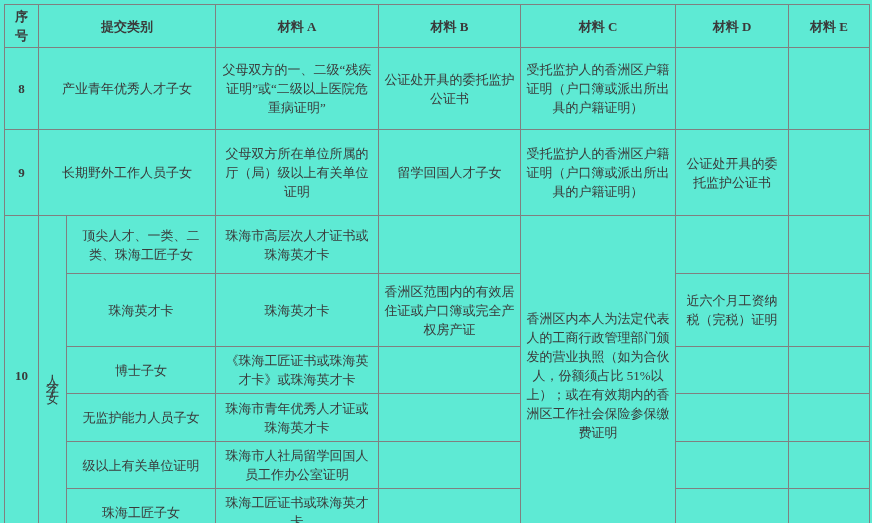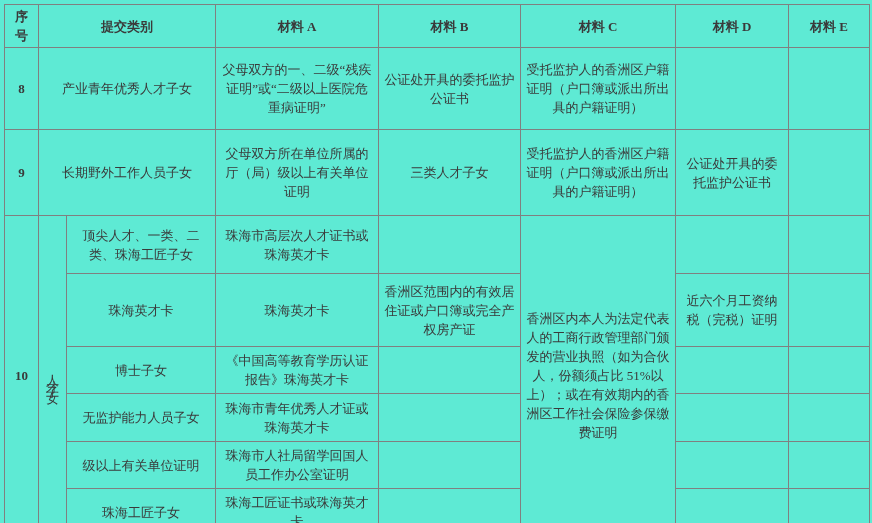--- a/index.html
+++ b/index.html
@@ -76,21 +76,21 @@
       <td class="ctr">公证处开具的委托监护公证书</td>
       <td class="ctr">受托监护人的香洲区户籍证明（户口簿或派出所出具的户籍证明）</td>
       <td></td>
       <td></td>
     </tr>
 
     <tr style="height:86px">
       <td class="num">9</td>
       <td class="ctr" colspan="2">长期野外工作人员子女</td>
       <td class="jus">父母双方所在单位所属的厅（局）级以上有关单位证明</td>
-      <td class="lft">三类人才子女</td>
+      <td class="lft">留学回国人才子女</td>
       <td class="jus">受托监护人的香洲区户籍证明（户口簿或派出所出具的户籍证明）</td>
       <td class="jus">公证处开具的委托监护公证书</td>
       <td></td>
     </tr>
 
     <tr style="height:58px">
       <td class="num" rowspan="6">10</td>
       <td class="grp" rowspan="6"><div class="vtext">人才子女</div></td>
       <td class="lft">顶尖人才、一类、二类、珠海工匠子女</td>
       <td class="lft">珠海市高层次人才证书或珠海英才卡</td>
@@ -103,21 +103,21 @@
     <tr style="height:73px">
       <td class="lft">珠海英才卡</td>
       <td class="lft">珠海英才卡</td>
       <td class="jus">香洲区范围内的有效居住证或户口簿或完全产权房产证</td>
       <td class="jus">近六个月工资纳税（完税）证明</td>
       <td></td>
     </tr>
 
     <tr style="height:47px">
       <td class="lft">博士子女</td>
-      <td class="lft">《中国高等教育学历认证报告》珠海英才卡</td>
+      <td class="lft">《珠海工匠证书或珠海英才卡》或珠海英才卡</td>
       <td></td>
       <td></td>
       <td></td>
     </tr>
 
     <tr style="height:48px">
       <td class="jus">无监护能力人员子女</td>
       <td class="lft">珠海市青年优秀人才证或珠海英才卡</td>
       <td></td>
       <td></td>

